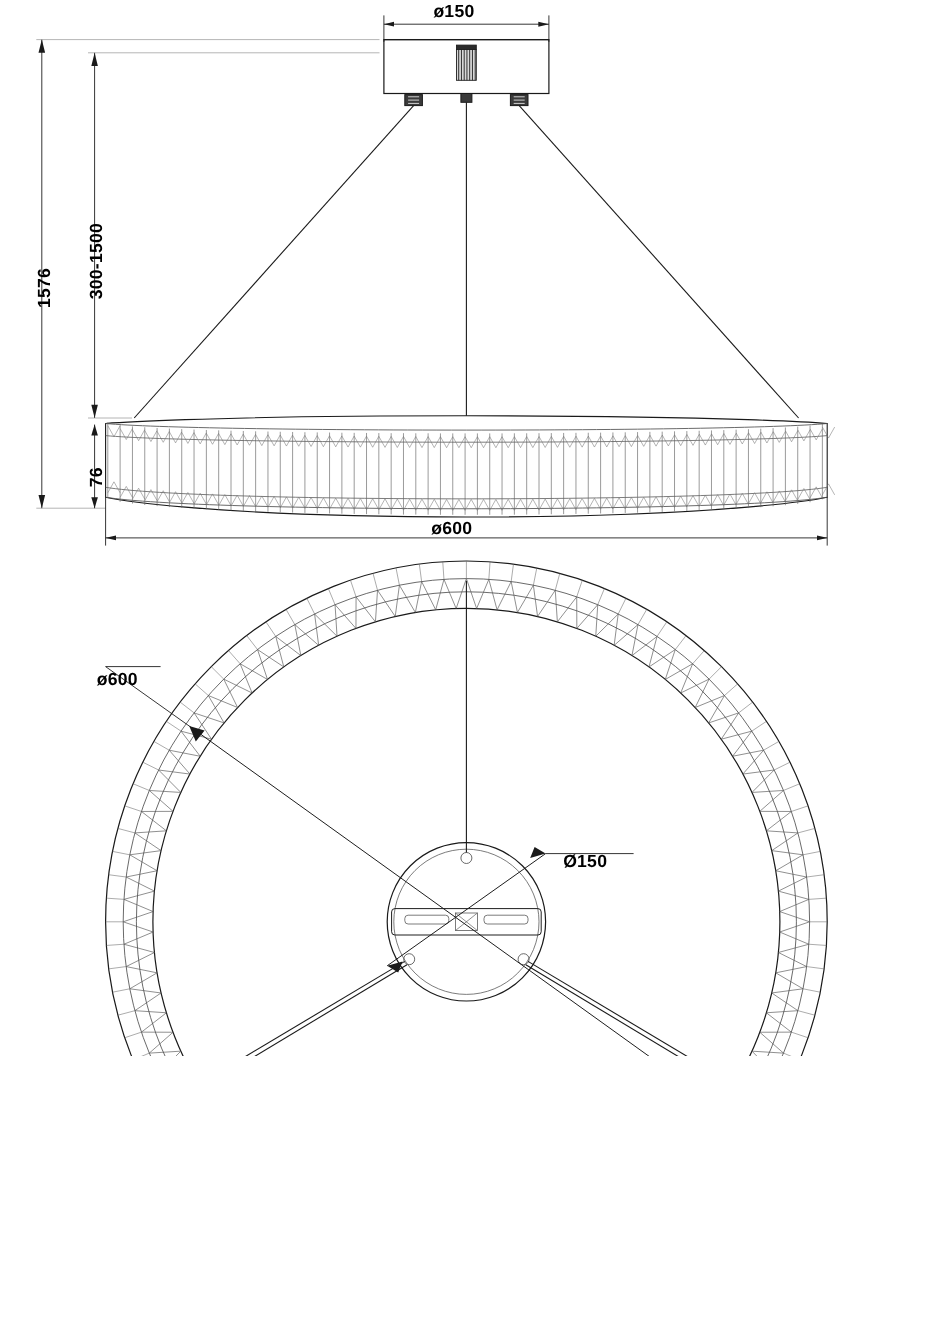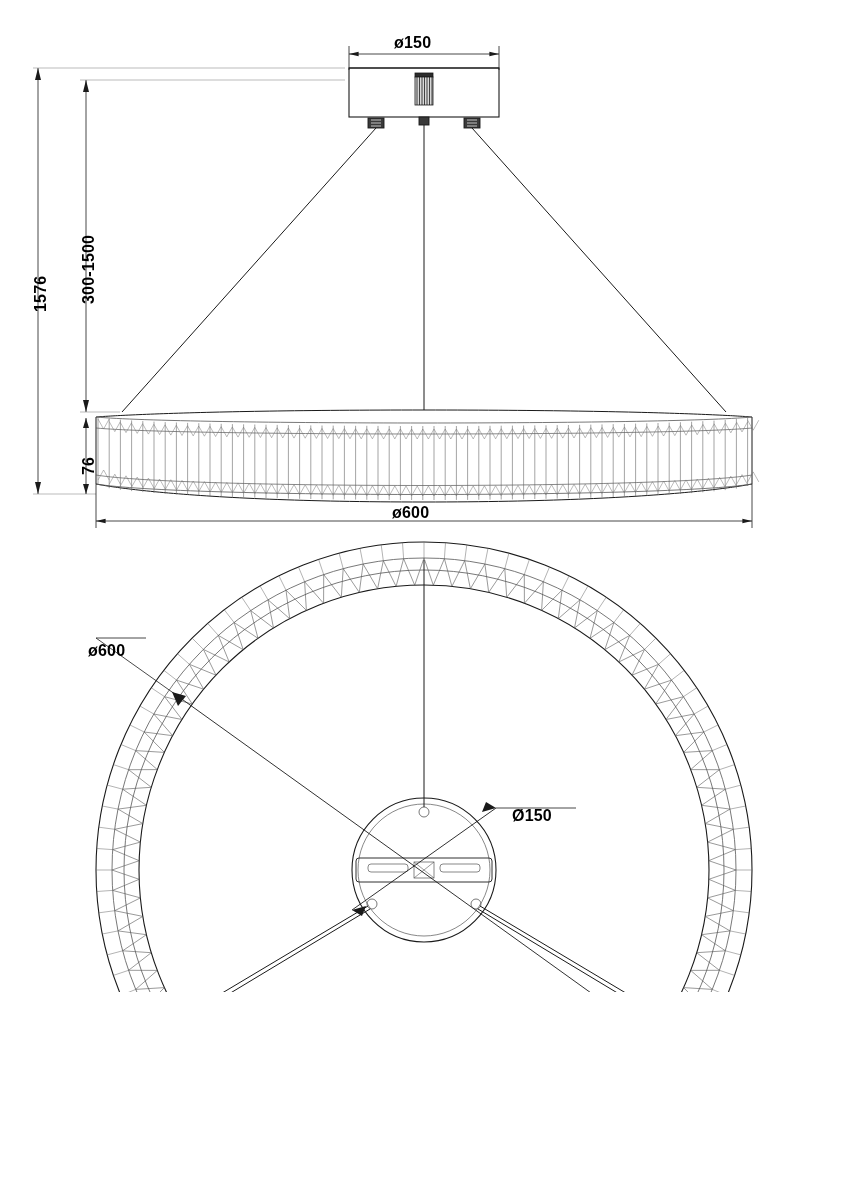--- a/index.html
+++ b/index.html
@@ -10,21 +10,20 @@
   body {
     font-family: "Liberation Sans", sans-serif;
     color: #000000;
   }
   #sheet {
     position: relative;
     width: 848px;
     height: 960px;
     background: #ffffff;
     overflow: hidden;
-    margin-top: 32px;
   }
   svg.drawing {
     position: absolute;
     left: 0;
     top: 0;
     width: 848px;
     height: 1200px;
   }
   .dim-text {
     position: absolute;

